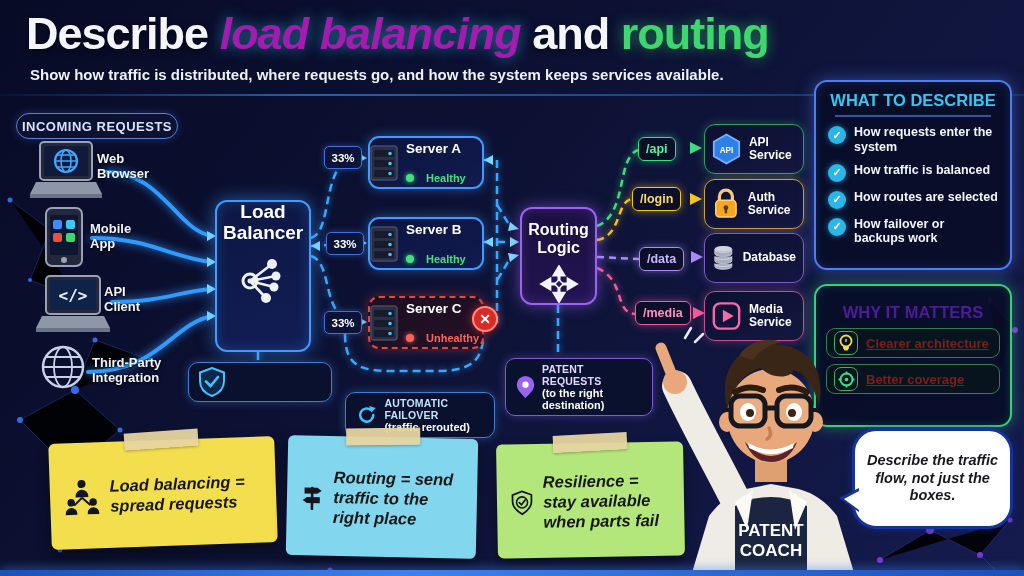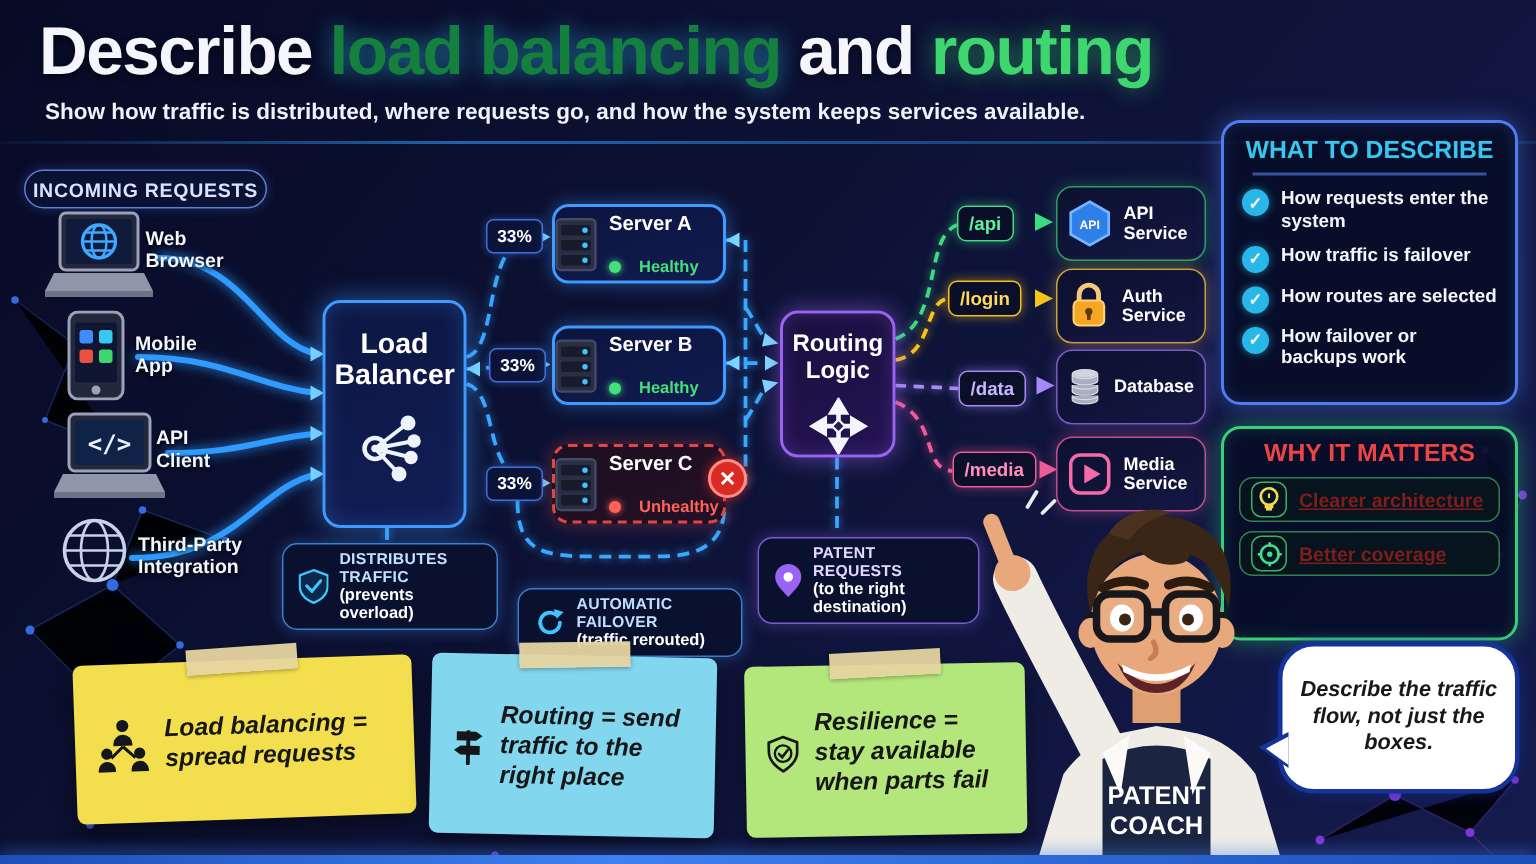--- a/index.html
+++ b/index.html
@@ -6,37 +6,37 @@
   html,body { width:1024px; height:576px; overflow:hidden; }
   body {
     font-family:"Liberation Sans", sans-serif;
     background:linear-gradient(130deg,#080b26 0%,#0d1235 45%,#151b4d 100%);
     position:relative; color:#fff;
   }
   .abs { position:absolute; }
   
   .title { left:26px; top:8px; font-size:45px; font-weight:800; letter-spacing:-1px; white-space:nowrap; z-index:5;}
   .t-white { color:#f4f6fb; text-shadow:0 2px 6px rgba(0,0,0,.6);}
-  .t-cyan  { color:#15803d; text-shadow:0 0 14px rgba(54,198,244,.55);}
+  .t-cyan  { color:#a21caf; text-shadow:0 0 14px rgba(54,198,244,.55);font-style:italic;}
   .t-green { color:#3ed66f; text-shadow:0 0 14px rgba(62,214,111,.55);}
   .subtitle { left:30px; top:66px; font-size:15px; font-weight:700; color:#eef2fa; z-index:5;}
   .header-line { left:0; top:94px; width:1024px; height:2px;
     background:linear-gradient(90deg,rgba(47,155,255,.05),rgba(47,155,255,.6) 30%,rgba(47,155,255,.15)); z-index:1;}
   
   .pill {
     left:16px; top:113px; width:162px; height:26px; border:1.5px solid #5d7fd4; border-radius:13px;
     display:flex; align-items:center; justify-content:center; font-size:13px; font-weight:800;
     letter-spacing:.5px; color:#d6e4ff; background:rgba(13,20,52,.7); z-index:4;
     box-shadow:0 0 8px rgba(70,110,220,.35);
   }
   .src-label { font-size:13px; font-weight:700; color:#f2f5fc; line-height:1.15; z-index:4; text-shadow:0 1px 3px #000;}
   .lb-box {
     left:215px; top:200px; width:96px; height:152px; border:2.5px solid #3f9bff; border-radius:12px;
     background:linear-gradient(160deg,#0d1743,#121d55); z-index:4;
-    display:flex; flex-direction:column; align-items:center; padding-top:18px; gap:10px;
+    display:flex; flex-direction:column; align-items:center; gap:10px;
     box-shadow:0 0 18px rgba(63,155,255,.55), inset 0 0 14px rgba(63,155,255,.25);
   }
   .lb-label { font-size:19px; font-weight:800; text-align:center; line-height:1.1; width:80px;}
   .chip {
     width:38px; height:23px; border:1.5px solid #3f6fd9; border-radius:5px; background:#0b1438;
     display:flex; align-items:center; justify-content:center; font-size:11.5px; font-weight:800; color:#fff; z-index:4;
     box-shadow:0 0 6px rgba(63,111,217,.5);
   }
   .server {
     width:116px; height:53px; border:2px solid #3f9bff; border-radius:11px;
@@ -86,21 +86,21 @@
   .panel-what .panel-title { color:#35c7f0;}
   .panel-what .underline { width:80%; margin:5px auto 4px; border-bottom:2px solid rgba(92,140,255,.55);}
   .check-list { display:flex; flex-direction:column; gap:8px; padding:4px 12px;}
   .check-item { display:flex; gap:8px; align-items:flex-start;}
   .check-circle { flex:0 0 18px; width:18px; height:18px; border-radius:50%; background:#29b6e8;
     display:flex; align-items:center; justify-content:center; font-size:11px; font-weight:900; color:#fff; margin-top:1px;
     box-shadow:0 0 6px rgba(41,182,232,.6);}
   .check-text { font-size:12.5px; font-weight:700; color:#f3f6fc; line-height:1.18;}
   .panel-why { left:814px; top:284px; width:198px; height:143px; border:2px solid #38cf7c;
     box-shadow:0 0 16px rgba(56,207,124,.45), inset 0 0 10px rgba(56,207,124,.18);}
-  .panel-why .panel-title { color:#ef4444; padding-top:7px;}
+  .panel-why .panel-title { color:#4c1d95; padding-top:17px;}
   .why-list { display:flex; flex-direction:column; gap:6px; padding:6px 10px;}
   .why-item { display:flex; align-items:center; gap:8px; border:1.5px solid #2f7f52; border-radius:9px;
     background:rgba(10,26,18,.55); padding:3px 7px; height:30px;}
   .why-chip { flex:0 0 24px; width:24px; height:24px; border:1.5px solid #3fae68; border-radius:7px;
     display:flex; align-items:center; justify-content:center;}
   .why-text { font-size:13px; font-weight:800; color:#7f1d1d;text-decoration:underline;}
   
   .note { border-radius:6px; z-index:4; display:flex; align-items:center; gap:10px; padding:14px 12px 10px 14px;
     box-shadow:0 8px 14px rgba(0,0,0,.45);}
   .note-yellow { left:50px; top:440px; width:226px; height:106px; background:#f3df4e; transform:rotate(-2deg);}
@@ -399,24 +399,20 @@
     <polygon points="12,9 24,16 12,23" fill="#f56aa8"></polygon>
   </svg>
   <div class="svc-label" style="width:52px;">Media Service</div>
 </div>
 
 <div class="abs badge badge-blue" style="left:188px;top:362px;width:144px;">
   <svg width="26" height="30" viewBox="0 0 26 30">
     <path d="M13,1 L25,5.5 V14 C25,21.5 19.5,26.5 13,29 C6.5,26.5 1,21.5 1,14 V5.5 Z" fill="rgba(42,174,232,.15)" stroke="#3fc6ff" stroke-width="2"></path>
     <path d="M7,14.5 L11.5,19 L19,10" fill="none" stroke="#3fc6ff" stroke-width="2.6" stroke-linecap="round"></path>
   </svg>
-  <div>
-    <div class="b-title">DISTRIBUTES TRAFFIC</div>
-    <div class="b-sub">(prevents overload)</div>
-  </div>
 </div>
 <div class="abs badge badge-blue" style="left:345px;top:392px;width:150px;">
   <svg width="26" height="26" viewBox="0 0 26 26">
     <path d="M21,13 a8,8 0 1 1 -3,-6.2" fill="none" stroke="#3fc6ff" stroke-width="3" stroke-linecap="round"></path>
     <polygon points="16,2 24,4.5 18.5,10" fill="#3fc6ff"></polygon>
   </svg>
   <div>
     <div class="b-title">AUTOMATIC FAILOVER</div>
     <div class="b-sub">(traffic rerouted)</div>
   </div>
@@ -435,21 +431,21 @@
 <div class="abs panel panel-what">
   <div class="panel-title">WHAT TO DESCRIBE</div>
   <div class="underline"></div>
   <div class="check-list">
     <div class="check-item">
         <span class="check-circle">✓</span>
         <span class="check-text">How requests enter the system</span>
       </div>
     <div class="check-item">
         <span class="check-circle">✓</span>
-        <span class="check-text">How traffic is failover</span>
+        <span class="check-text">How traffic is balanced</span>
       </div>
     <div class="check-item">
         <span class="check-circle">✓</span>
         <span class="check-text">How routes are selected</span>
       </div>
     <div class="check-item">
         <span class="check-circle">✓</span>
         <span class="check-text">How failover or backups work</span>
       </div>
   </div>

